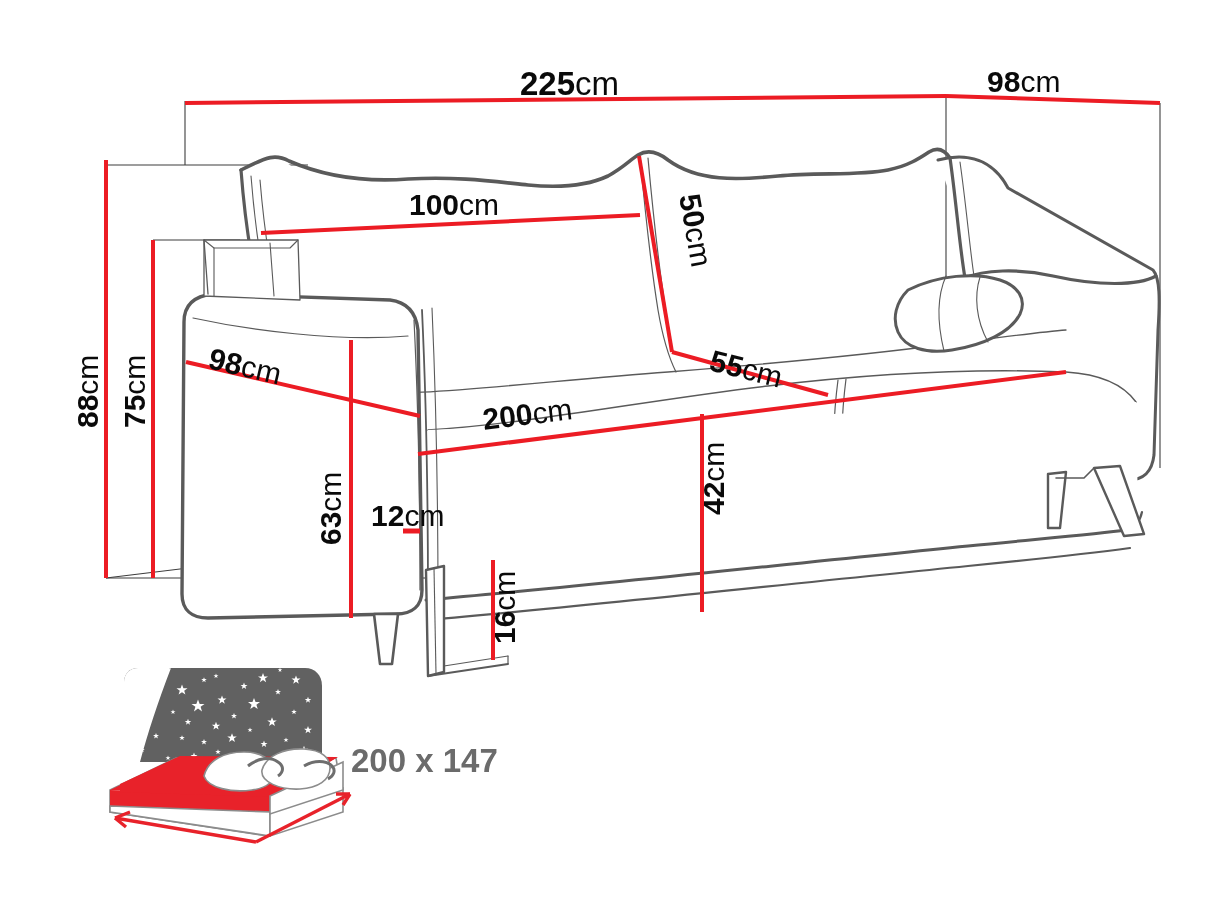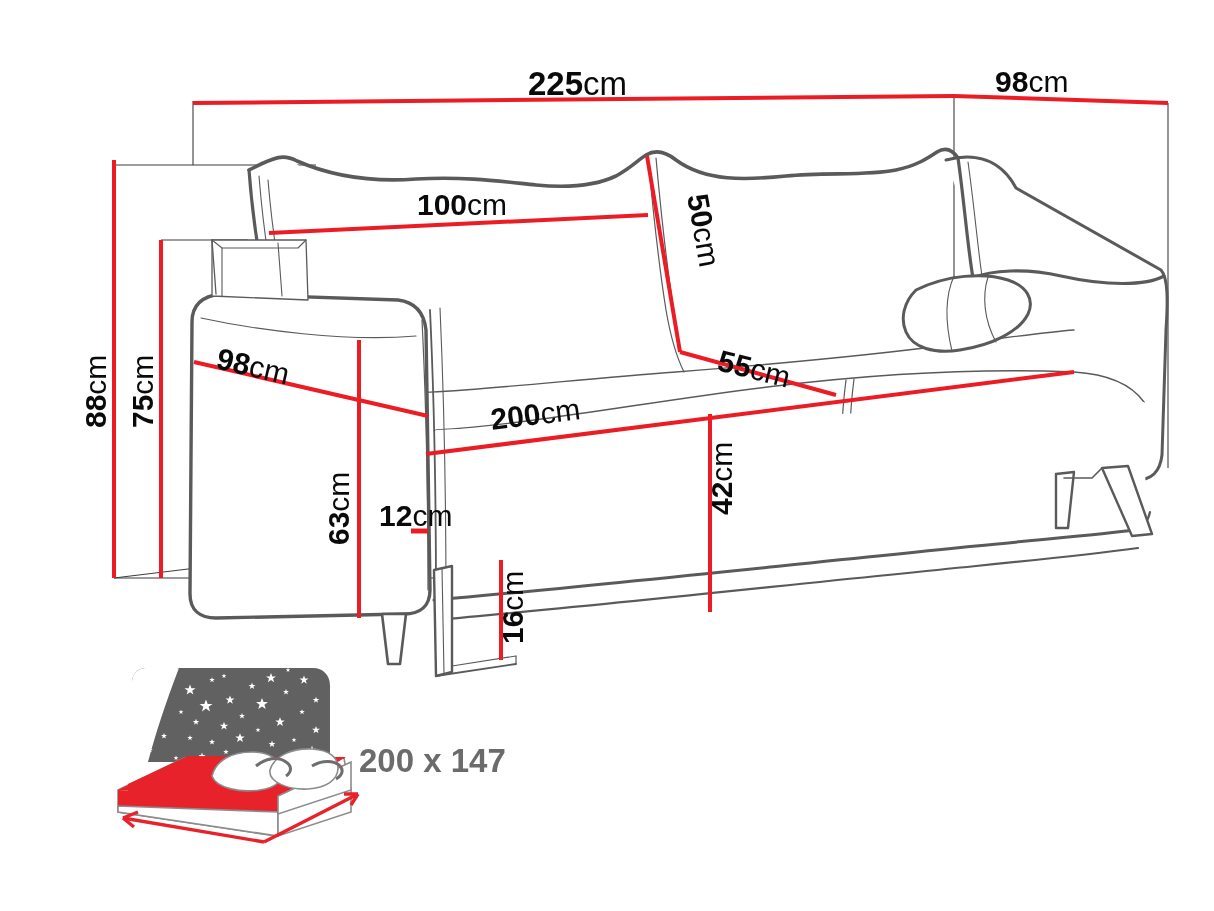--- a/index.html
+++ b/index.html
@@ -9,21 +9,21 @@
   }
   body {
     width: 1214px;
     height: 911px;
     font-family: "Liberation Sans", sans-serif;
     overflow: hidden;
     position: relative;
   }
   #diagram-root {
     position: absolute;
-    left: 16px;
+    left: 8px;
     top: 0;
     width: 966px;
     height: 911px;
   }
   svg.canvas {
     display: block;
     width: 1214px;
     height: 911px;
   }
   .dim-text {

